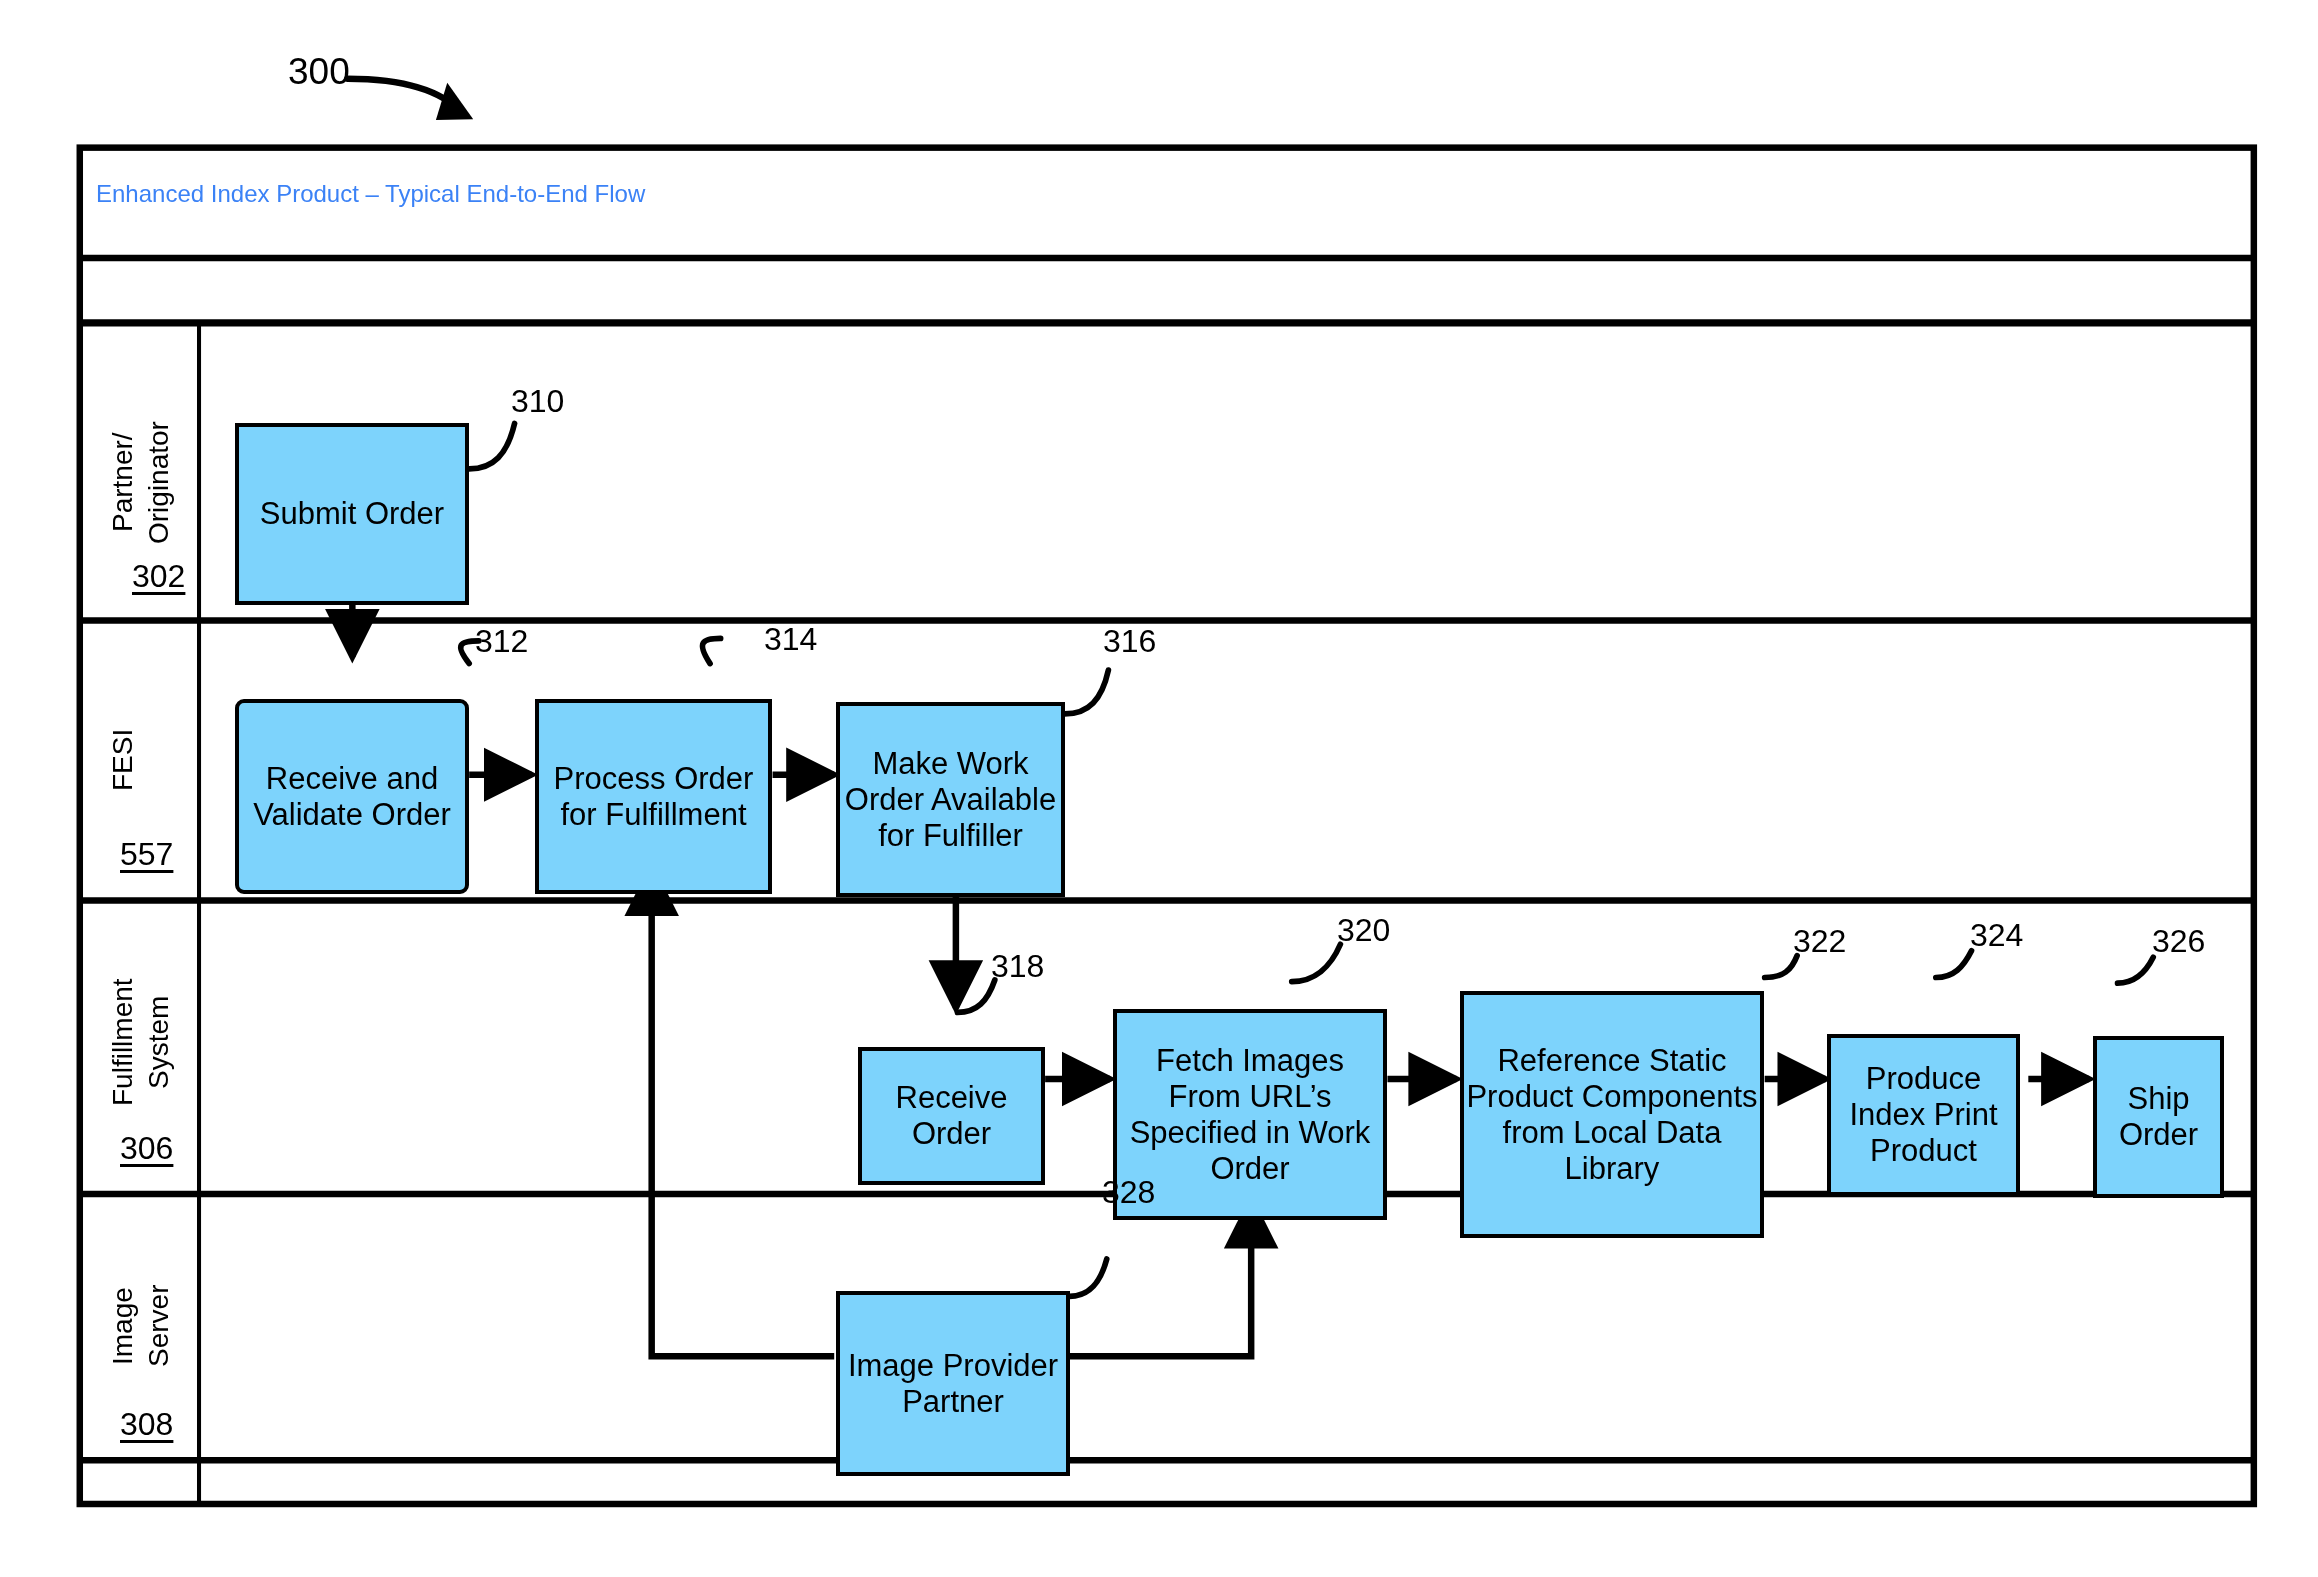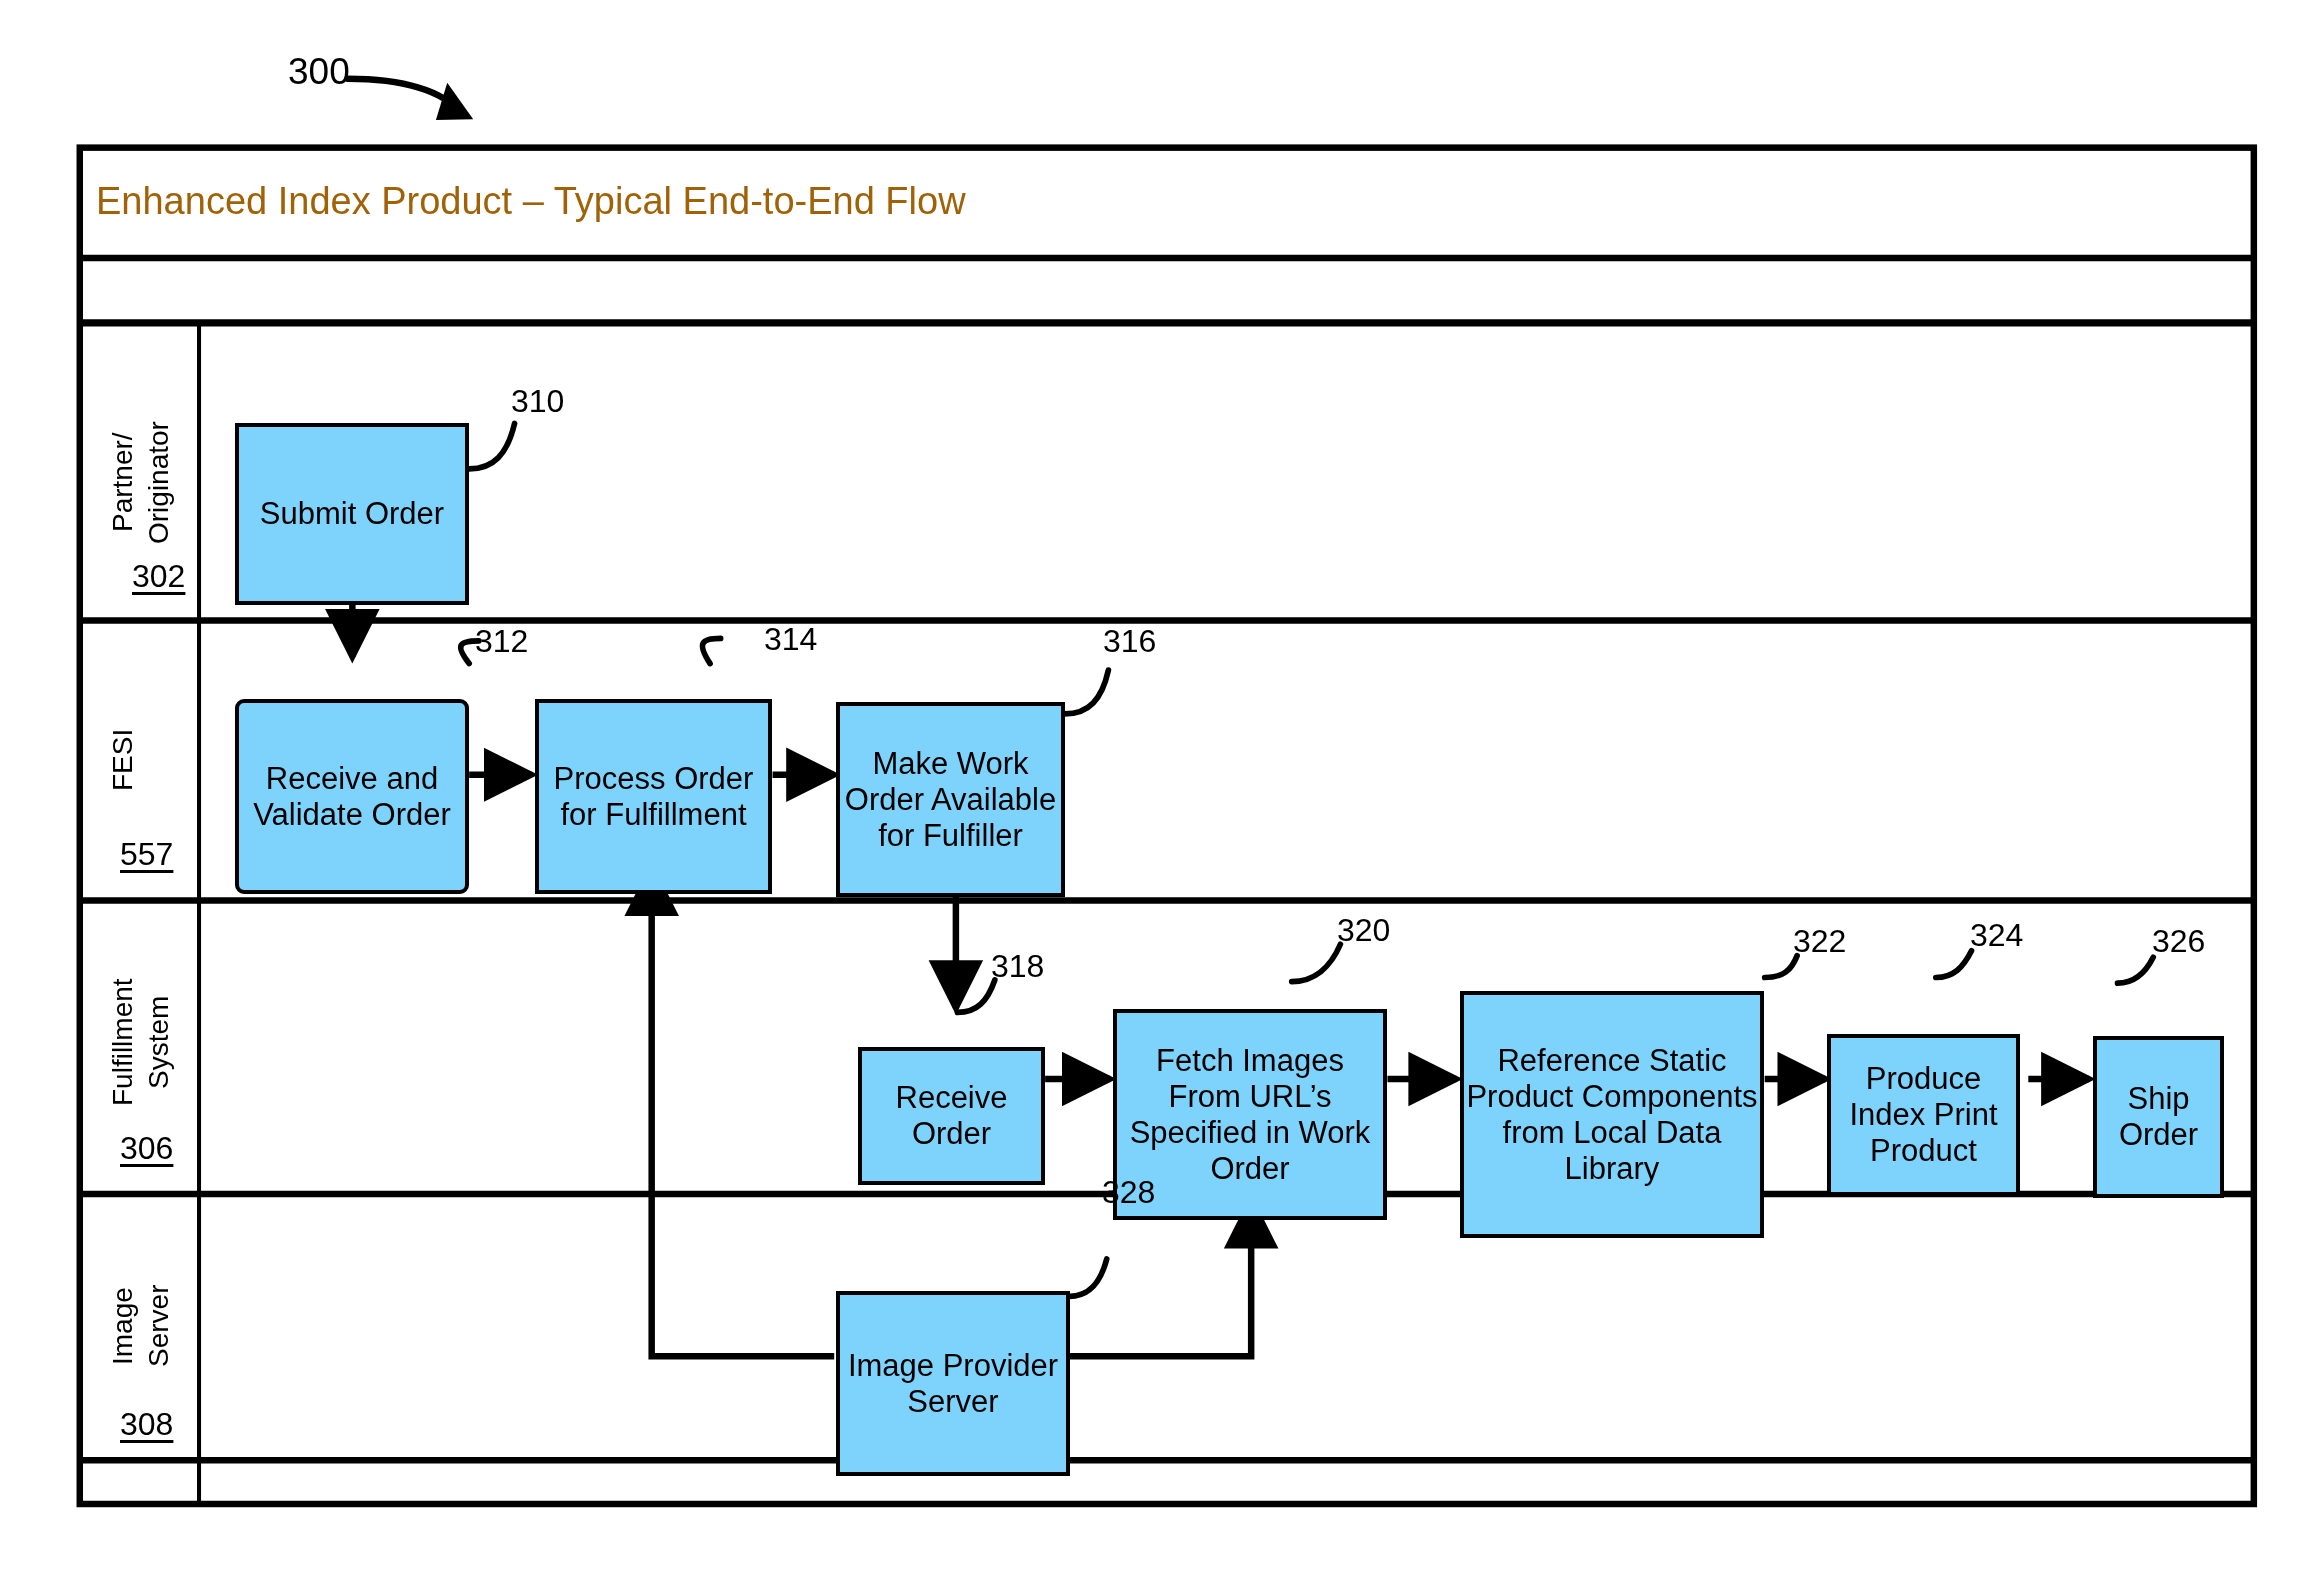--- a/index.html
+++ b/index.html
@@ -46,22 +46,22 @@
   }
   .pbox {
     position: absolute;
     box-sizing: border-box;
     border: 4px solid #000;
     background: #7dd3fc;
     margin-top: 35px;
   }
   .title-text {
     position: absolute;
-    font-size: 38px;
-    color: #a16207;
+    font-size: 24px;
+    color: #3b82f6;
     white-space: nowrap;
   }
   .lane-label {
     position: absolute;
     font-size: 28px;
     color: #000;
     white-space: pre;
     text-align: center;
     writing-mode: vertical-rl;
     transform: rotate(180deg);
@@ -217,18 +217,18 @@
 
   <div class="pbox" style="left:2093px; top:1001px; width:131px; height:162px;">
     <div class="box-label">Ship
 Order</div>
   </div>
   <div class="fig-num" style="left:2152px; top:923px;">326</div>
 
   <div class="pbox" style="left:836px; top:1256px; width:234px; height:185px;">
     <div class="box-label">Image
 Provider
-Server</div>
+Partner</div>
   </div>
   <div class="fig-num" style="left:1102px; top:1174px;">328</div>
 
 </div>
 
 
 </body></html>

